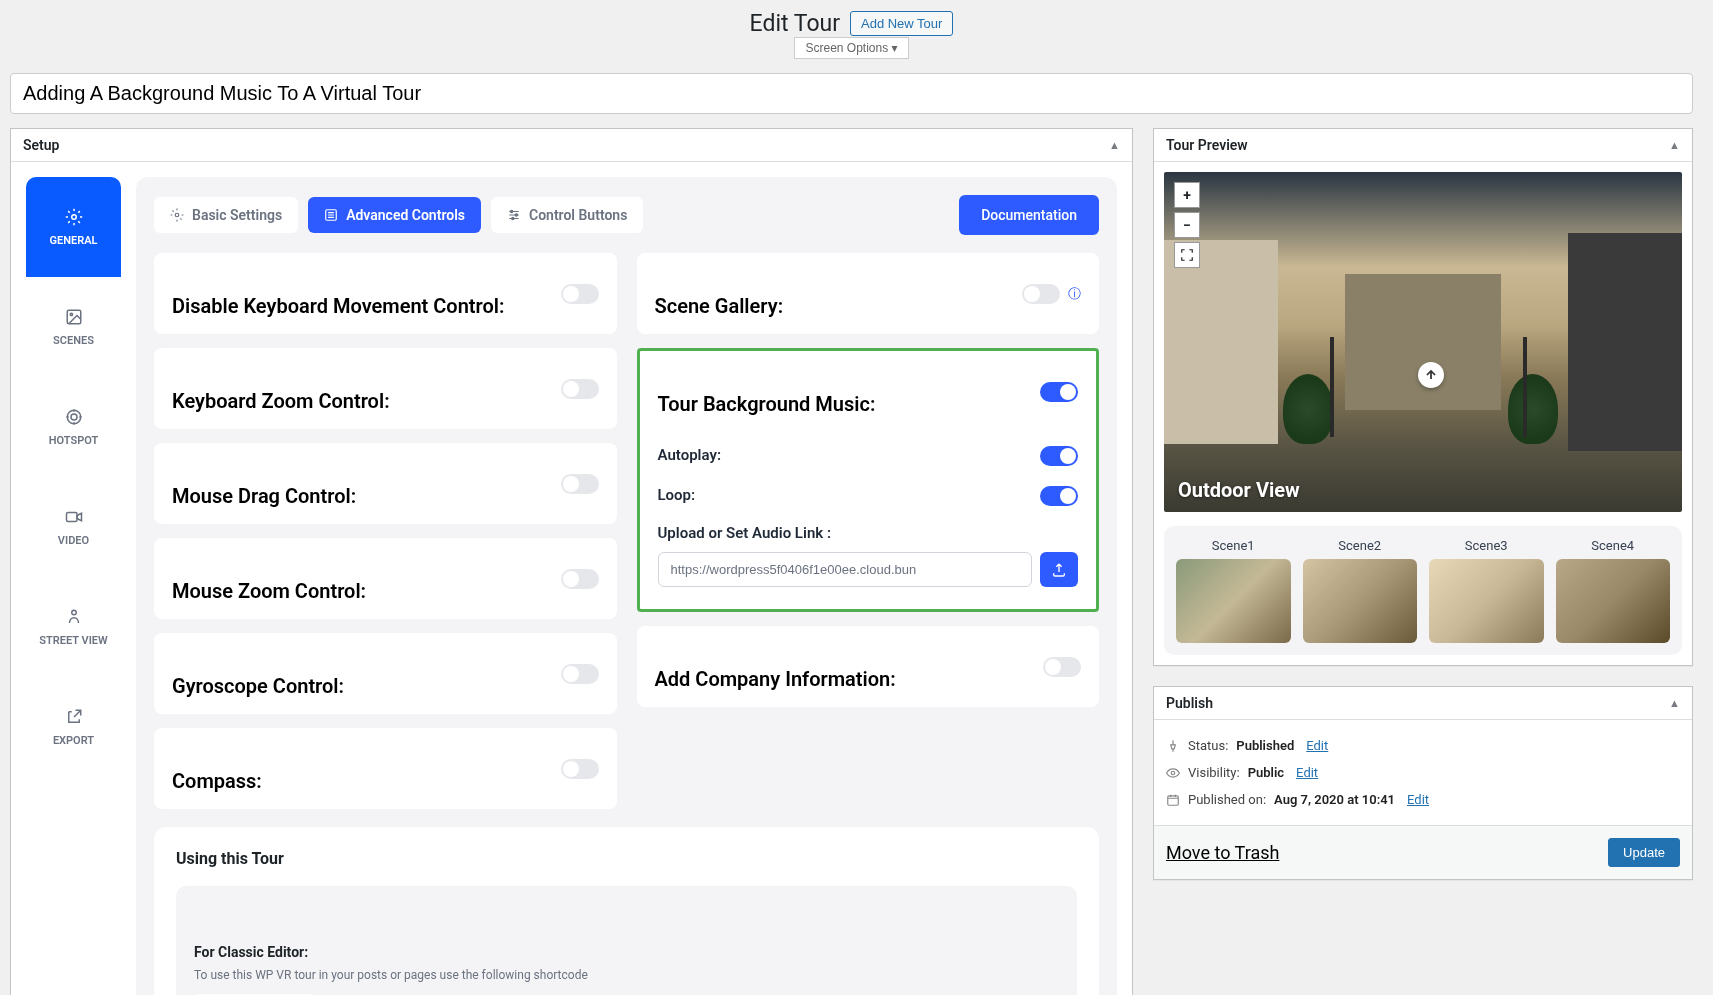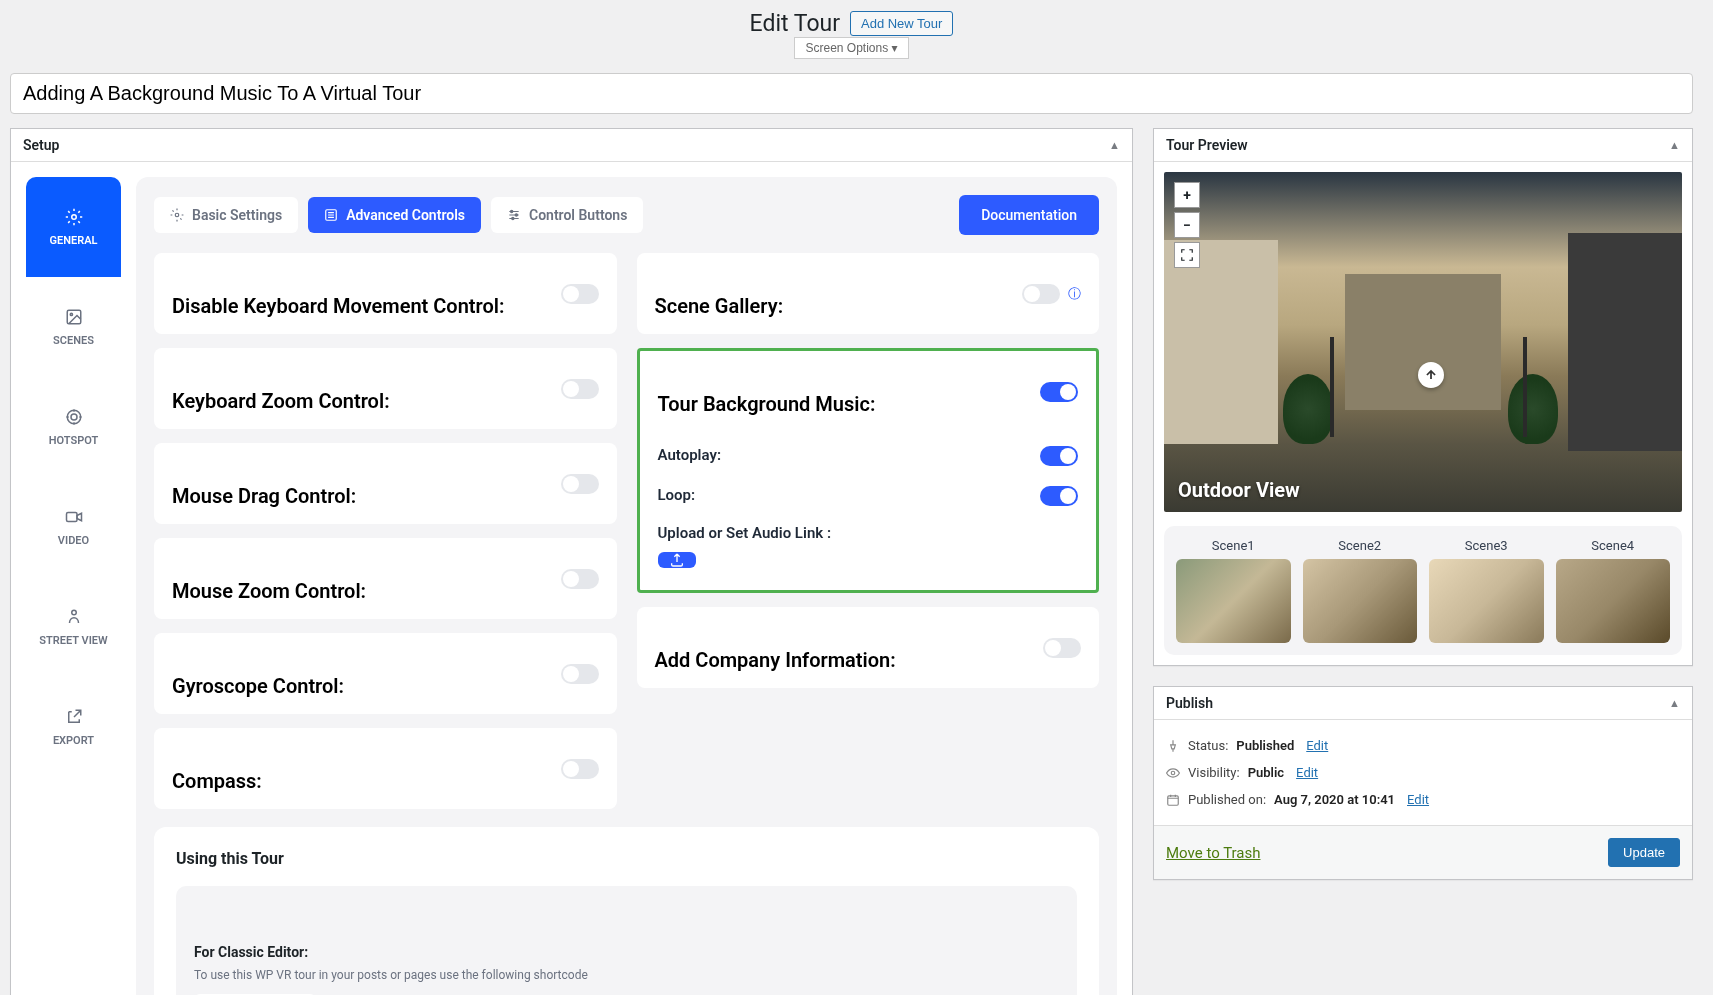--- a/index.html
+++ b/index.html
@@ -73,21 +73,21 @@
 .scene-thumb { height: 84px; border-radius: 6px; background: linear-gradient(135deg, #8a9a7a 0%, #c4b896 50%, #7a6a4a 100%); }
 .scene-thumb.s2 { background: linear-gradient(135deg, #d4c4a4 0%, #a89878 50%, #6a5a3a 100%); }
 .scene-thumb.s3 { background: linear-gradient(135deg, #e8d8b8 0%, #c8b898 50%, #8a7a5a 100%); }
 .scene-thumb.s4 { background: linear-gradient(135deg, #b8a888 0%, #988868 50%, #5a4a2a 100%); }
 .publish-body { padding: 12px; }
 .pub-row { display: flex; align-items: center; gap: 8px; padding: 6px 0; font-size: 13px; color: #444; }
 .pub-row svg { width: 14px; height: 14px; color: #888; flex-shrink: 0; }
 .pub-val { font-weight: 600; color: #222; }
 .pub-edit { color: #2271b1; text-decoration: underline; cursor: pointer; margin-left: 4px; }
 .pub-footer { display: flex; align-items: center; justify-content: space-between; border-top: 1px solid #ddd; padding: 12px; background: #f6f7f7; }
-.trash-link { color: #4d7c0f; text-decoration: underline; cursor: pointer; font-size: 15px; }
+.trash-link { color: #000000; text-decoration: underline; cursor: pointer; font-size: 18px; }
 .update-btn { background: #2271b1; color: #fff; padding: 6px 14px; border-radius: 3px; font-size: 13px; cursor: pointer; border: 1px solid #2271b1; }
 
 .bldg { position: absolute; background: #c9bfa8; }
 .bl { left: 0; top: 20%; width: 22%; height: 60%; }
 .br { right: 0; top: 18%; width: 22%; height: 64%; background: #3a3a3a; }
 .bc { left: 35%; top: 30%; width: 30%; height: 40%; background: #8a8068; }
 .tree { position: absolute; bottom: 20%; width: 50px; height: 70px; background: radial-gradient(circle, #2a4a2a 0%, #1a3a1a 70%); border-radius: 50% 50% 40% 40%; }
 .tree.l { left: 23%; }
 .tree.r { right: 24%; }
 .lamp { position: absolute; bottom: 22%; width: 4px; height: 100px; background: #2a2a2a; }
@@ -237,20 +237,21 @@
                       <span class="sub-label">Autoplay:</span>
                       <div class="toggle on"></div>
                     </div>
                     <div class="sub-opt">
                       <span class="sub-label">Loop:</span>
                       <div class="toggle on"></div>
                     </div>
                     <div class="audio-row">
                       <span class="sub-label">Upload or Set Audio Link :</span>
                       <div class="audio-input-row">
+                        <input class="audio-input" value="https://wordpress5f0406f1e00ee.cloud.bun" style="">
                         <div class="upload-btn">
                           <svg width="16" height="16" viewBox="0 0 24 24" fill="none" stroke="currentColor" stroke-width="2">
                               <path d="M12 15V3m0 0L8 7m4-4l4 4M4 17v2a2 2 0 002 2h12a2 2 0 002-2v-2"></path>
                             </svg>
                         </div>
                       </div>
                     </div>
                   </div>
                 </div>
 

